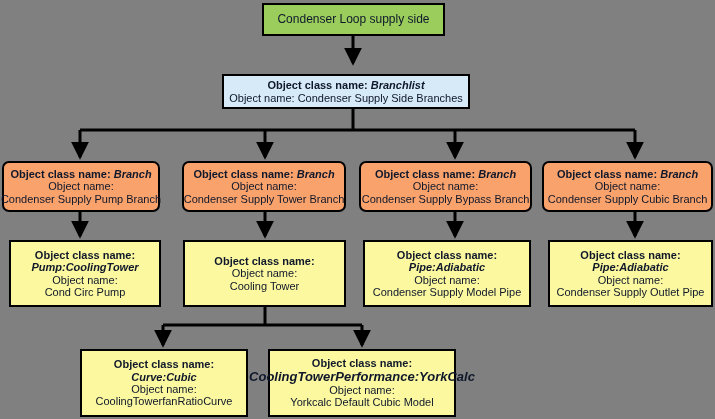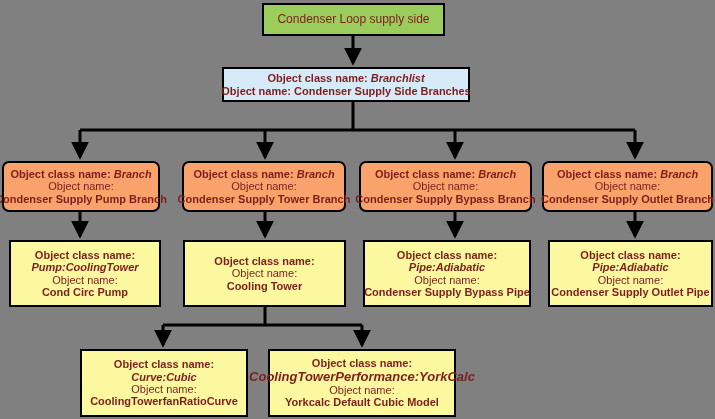--- a/index.html
+++ b/index.html
@@ -9,37 +9,37 @@
     font-family:"Liberation Sans", sans-serif;
     position:relative;
     overflow:hidden;
     -webkit-font-smoothing:none;
   }
   #stage{position:absolute;left:0;top:0;width:715px;height:419px;}
   .node{
     position:absolute;
     box-sizing:border-box;
     border:2px solid #000;
-    color:#7f1d1d;
+    color:#0f172a;
     display:flex;
     flex-direction:column;
     align-items:center;
     justify-content:center;
     text-align:center;
     line-height:1.12;
     font-size:11px;
     padding:1px 2px;
   }
   .node .ln{display:block;white-space:nowrap;}
   .cls-label{font-weight:bold;}
   .cls-value{font-weight:bold;font-style:italic;}
   .obj-label{font-weight:normal;text-align:center;}
-  .obj-value{font-weight:bold;}
+  .obj-value{font-weight:normal;}
   .root{background:#9acd5c;}
-  .branchlist{background:#d6eaf8;}
+  .branchlist{background:#d6eaf8;margin-top:7px;}
   .branch{background:#f9a26c;border-radius:7px;}
   .leaf{background:#fbf8a0;}
   svg.wires{position:absolute;left:0;top:0;width:715px;height:419px;pointer-events:none;}
 </style>
 </head>
 <body>
 
 <div id="stage">
 
   <svg class="wires" viewBox="0 0 715 419">
@@ -94,41 +94,41 @@
 
   <div class="node branch" style="left:359px;top:161px;width:173px;height:51px;">
     <span class="ln cls-line"><span class="cls-label">Object class name:</span> <span class="cls-value">Branch</span></span>
     <span class="ln obj-label">Object name:</span>
     <span class="ln obj-value">Condenser Supply Bypass Branch</span>
   </div>
 
   <div class="node branch" style="left:542px;top:161px;width:171px;height:51px;">
     <span class="ln cls-line"><span class="cls-label">Object class name:</span> <span class="cls-value">Branch</span></span>
     <span class="ln obj-label">Object name:</span>
-    <span class="ln obj-value">Condenser Supply Outlet Branch</span>
+    <span class="ln obj-value">Condenser Supply Cubic Branch</span>
   </div>
 
   <div class="node leaf" style="left:9px;top:240px;width:152px;height:67px;">
     <span class="ln cls-label">Object class name:</span>
     <span class="ln cls-value">Pump:CoolingTower</span>
     <span class="ln obj-label">Object name:</span>
     <span class="ln obj-value">Cond Circ Pump</span>
   </div>
 
   <div class="node leaf" style="left:183px;top:240px;width:163px;height:67px;">
     <span class="ln cls-label">Object class name:</span>
     <span class="ln obj-label">Object name:</span>
     <span class="ln obj-value">Cooling Tower</span>
   </div>
 
   <div class="node leaf" style="left:363px;top:240px;width:168px;height:67px;">
     <span class="ln cls-label">Object class name:</span>
     <span class="ln cls-value">Pipe:Adiabatic</span>
     <span class="ln obj-label">Object name:</span>
-    <span class="ln obj-value">Condenser Supply Bypass Pipe</span>
+    <span class="ln obj-value">Condenser Supply Model Pipe</span>
   </div>
 
   <div class="node leaf" style="left:548px;top:240px;width:165px;height:67px;">
     <span class="ln cls-label">Object class name:</span>
     <span class="ln cls-value">Pipe:Adiabatic</span>
     <span class="ln obj-label">Object name:</span>
     <span class="ln obj-value">Condenser Supply Outlet Pipe</span>
   </div>
 
   <div class="node leaf" style="left:80px;top:349px;width:168px;height:68px;">

